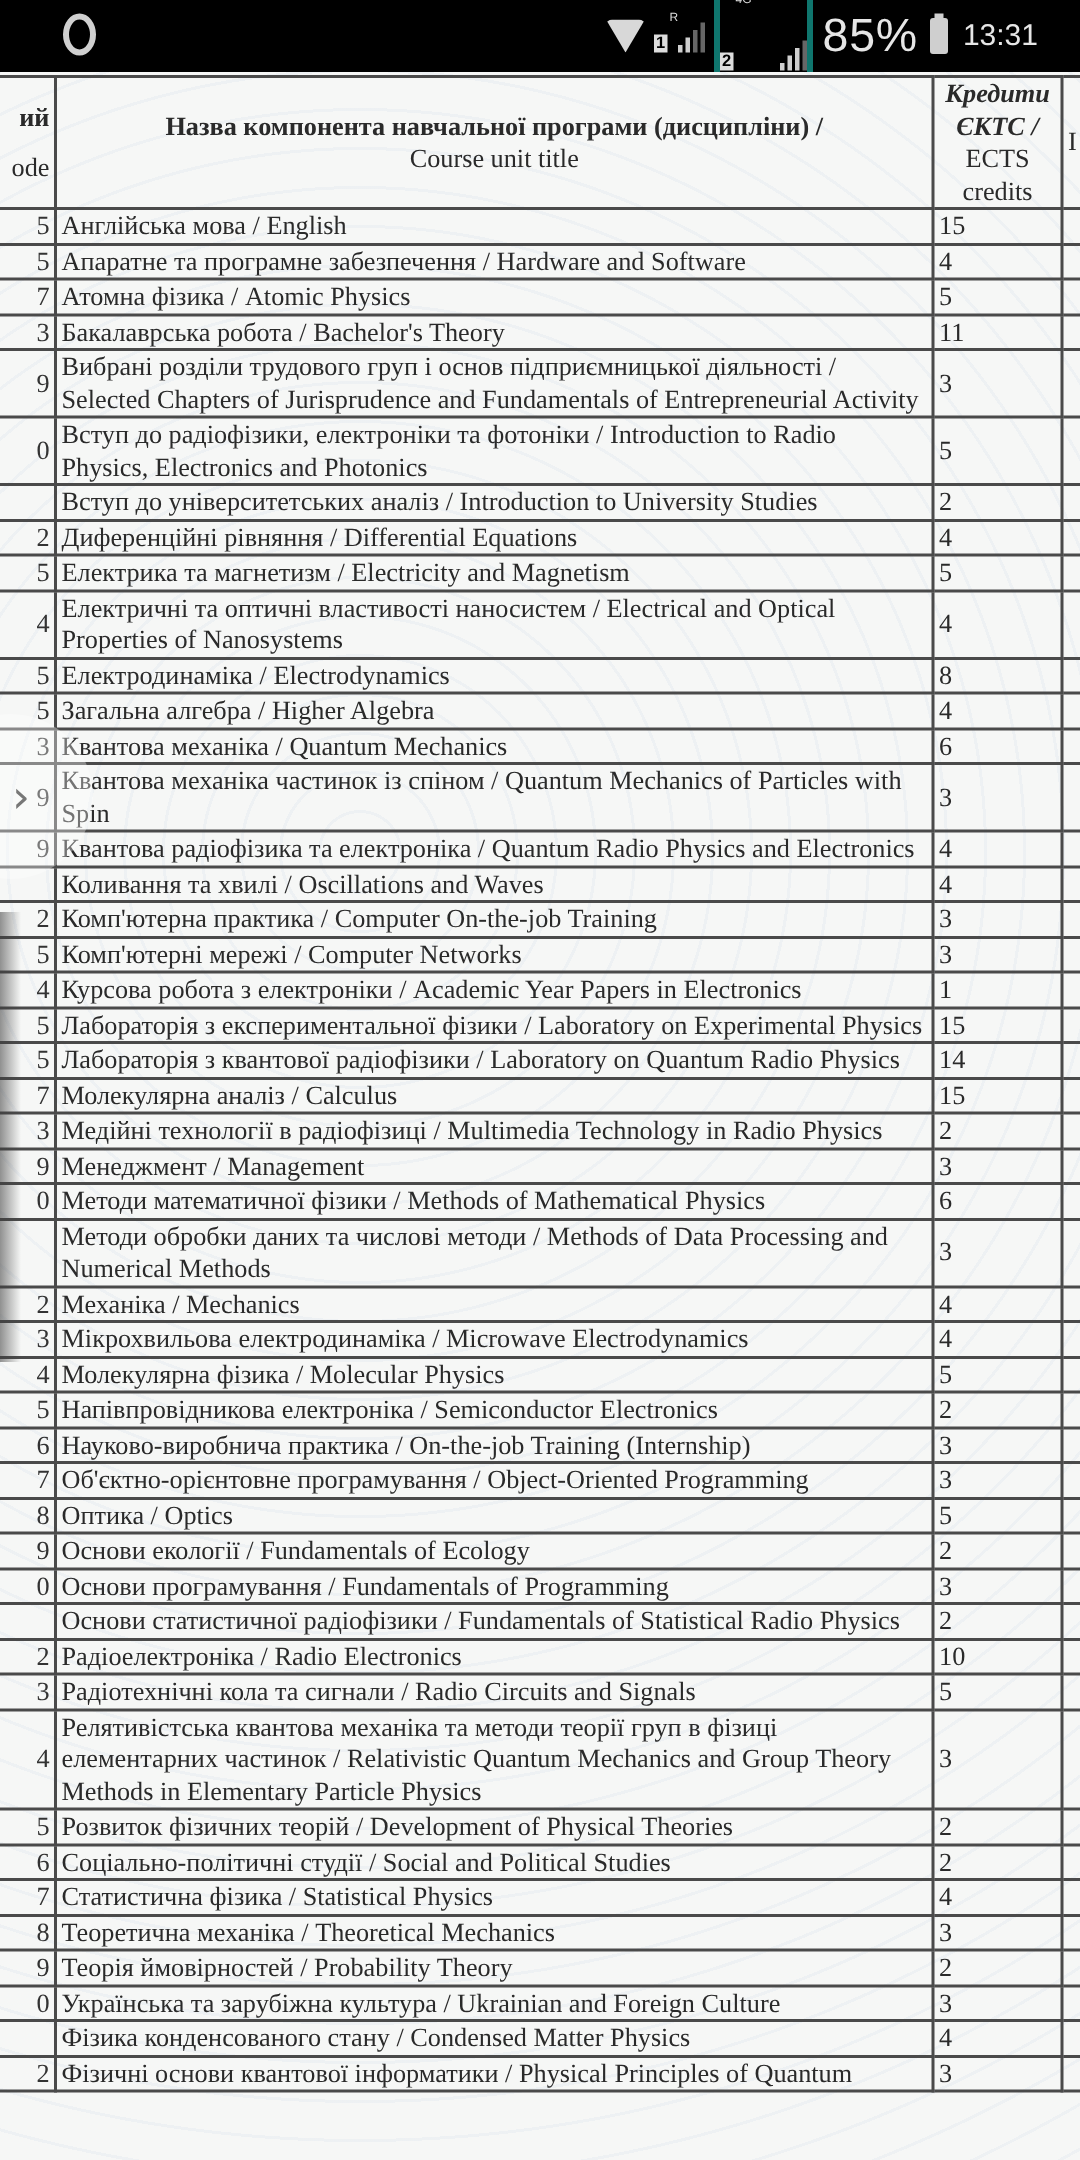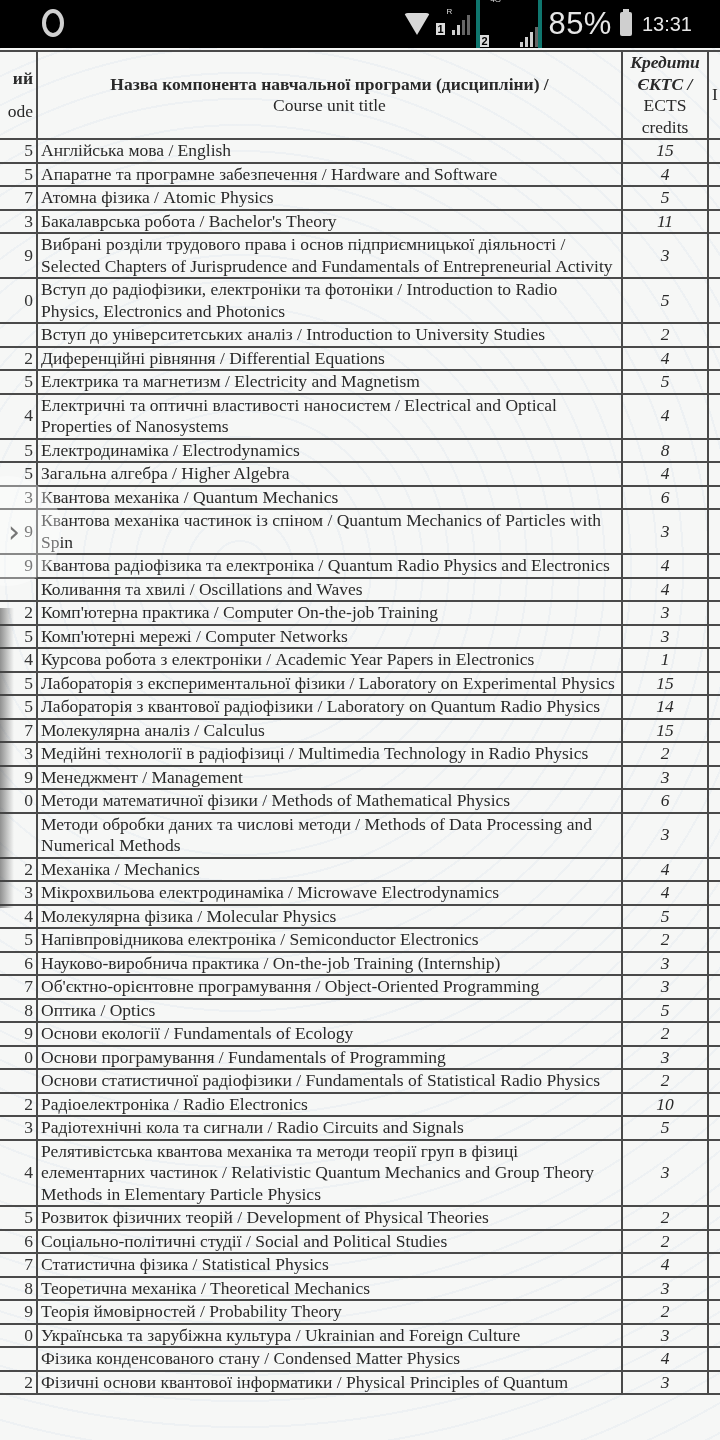--- a/index.html
+++ b/index.html
@@ -58,21 +58,21 @@
     th.h-code { text-align: right; font-size: 13px; line-height: 15px; vertical-align: top; padding-top: 6px; }
     th.h-code .top { font-weight: bold; display:block; }
     th.h-code .bot { display:block; margin-top: 11px; }
     th.h-title { text-align: center; font-size: 13px; line-height: 16px; height: 48px; }
     th.h-title .uk { font-weight: bold; display:block; }
     th.h-cred { text-align: center; font-size: 13px; line-height: 16px; }
     th.h-cred .uk { font-weight: bold; display:block;font-style:italic; }
     th.h-next { font-size: 12px; text-align: left; vertical-align: top; padding-top: 4px; }
     td.code { text-align: right; font-size: 17px; color: #333; }
     td.title { text-align: left; padding-left: 2px; }
-    td.cred { text-align: center; font-style: italic; }
+    td.cred { text-align: left; }
     td.next { }
 
     .next-arrow {
       position: absolute; left: -48px; top: 428px; width: 110px; height: 110px;
       border-radius: 50%; background: rgba(255,255,255,0.35);
       display: flex; align-items: center; justify-content: flex-end; padding-right: 42px; box-sizing: border-box;
     }
     .next-arrow span { font-family: "DejaVu Sans", sans-serif; font-size: 30px; color: #777; }
     .shadow-left {
       position: absolute; left: 0; top: 560px; width: 14px; height: 300px;
@@ -157,21 +157,21 @@
           <td class="next"></td>
         </tr>
         <tr>
           <td class="code">3</td>
           <td class="title">Бакалаврська робота / Bachelor's Theory</td>
           <td class="cred">11</td>
           <td class="next"></td>
         </tr>
         <tr>
           <td class="code">9</td>
-          <td class="title">Вибрані розділи трудового права і основ підприємницької діяльності / Selected Chapters of Jurisprudence and Fundamentals of Entrepreneurial Activity</td>
+          <td class="title">Вибрані розділи трудового груп і основ підприємницької діяльності / Selected Chapters of Jurisprudence and Fundamentals of Entrepreneurial Activity</td>
           <td class="cred">3</td>
           <td class="next"></td>
         </tr>
         <tr>
           <td class="code">0</td>
           <td class="title">Вступ до радіофізики, електроніки та фотоніки / Introduction to Radio Physics, Electronics and Photonics</td>
           <td class="cred">5</td>
           <td class="next"></td>
         </tr>
         <tr>

